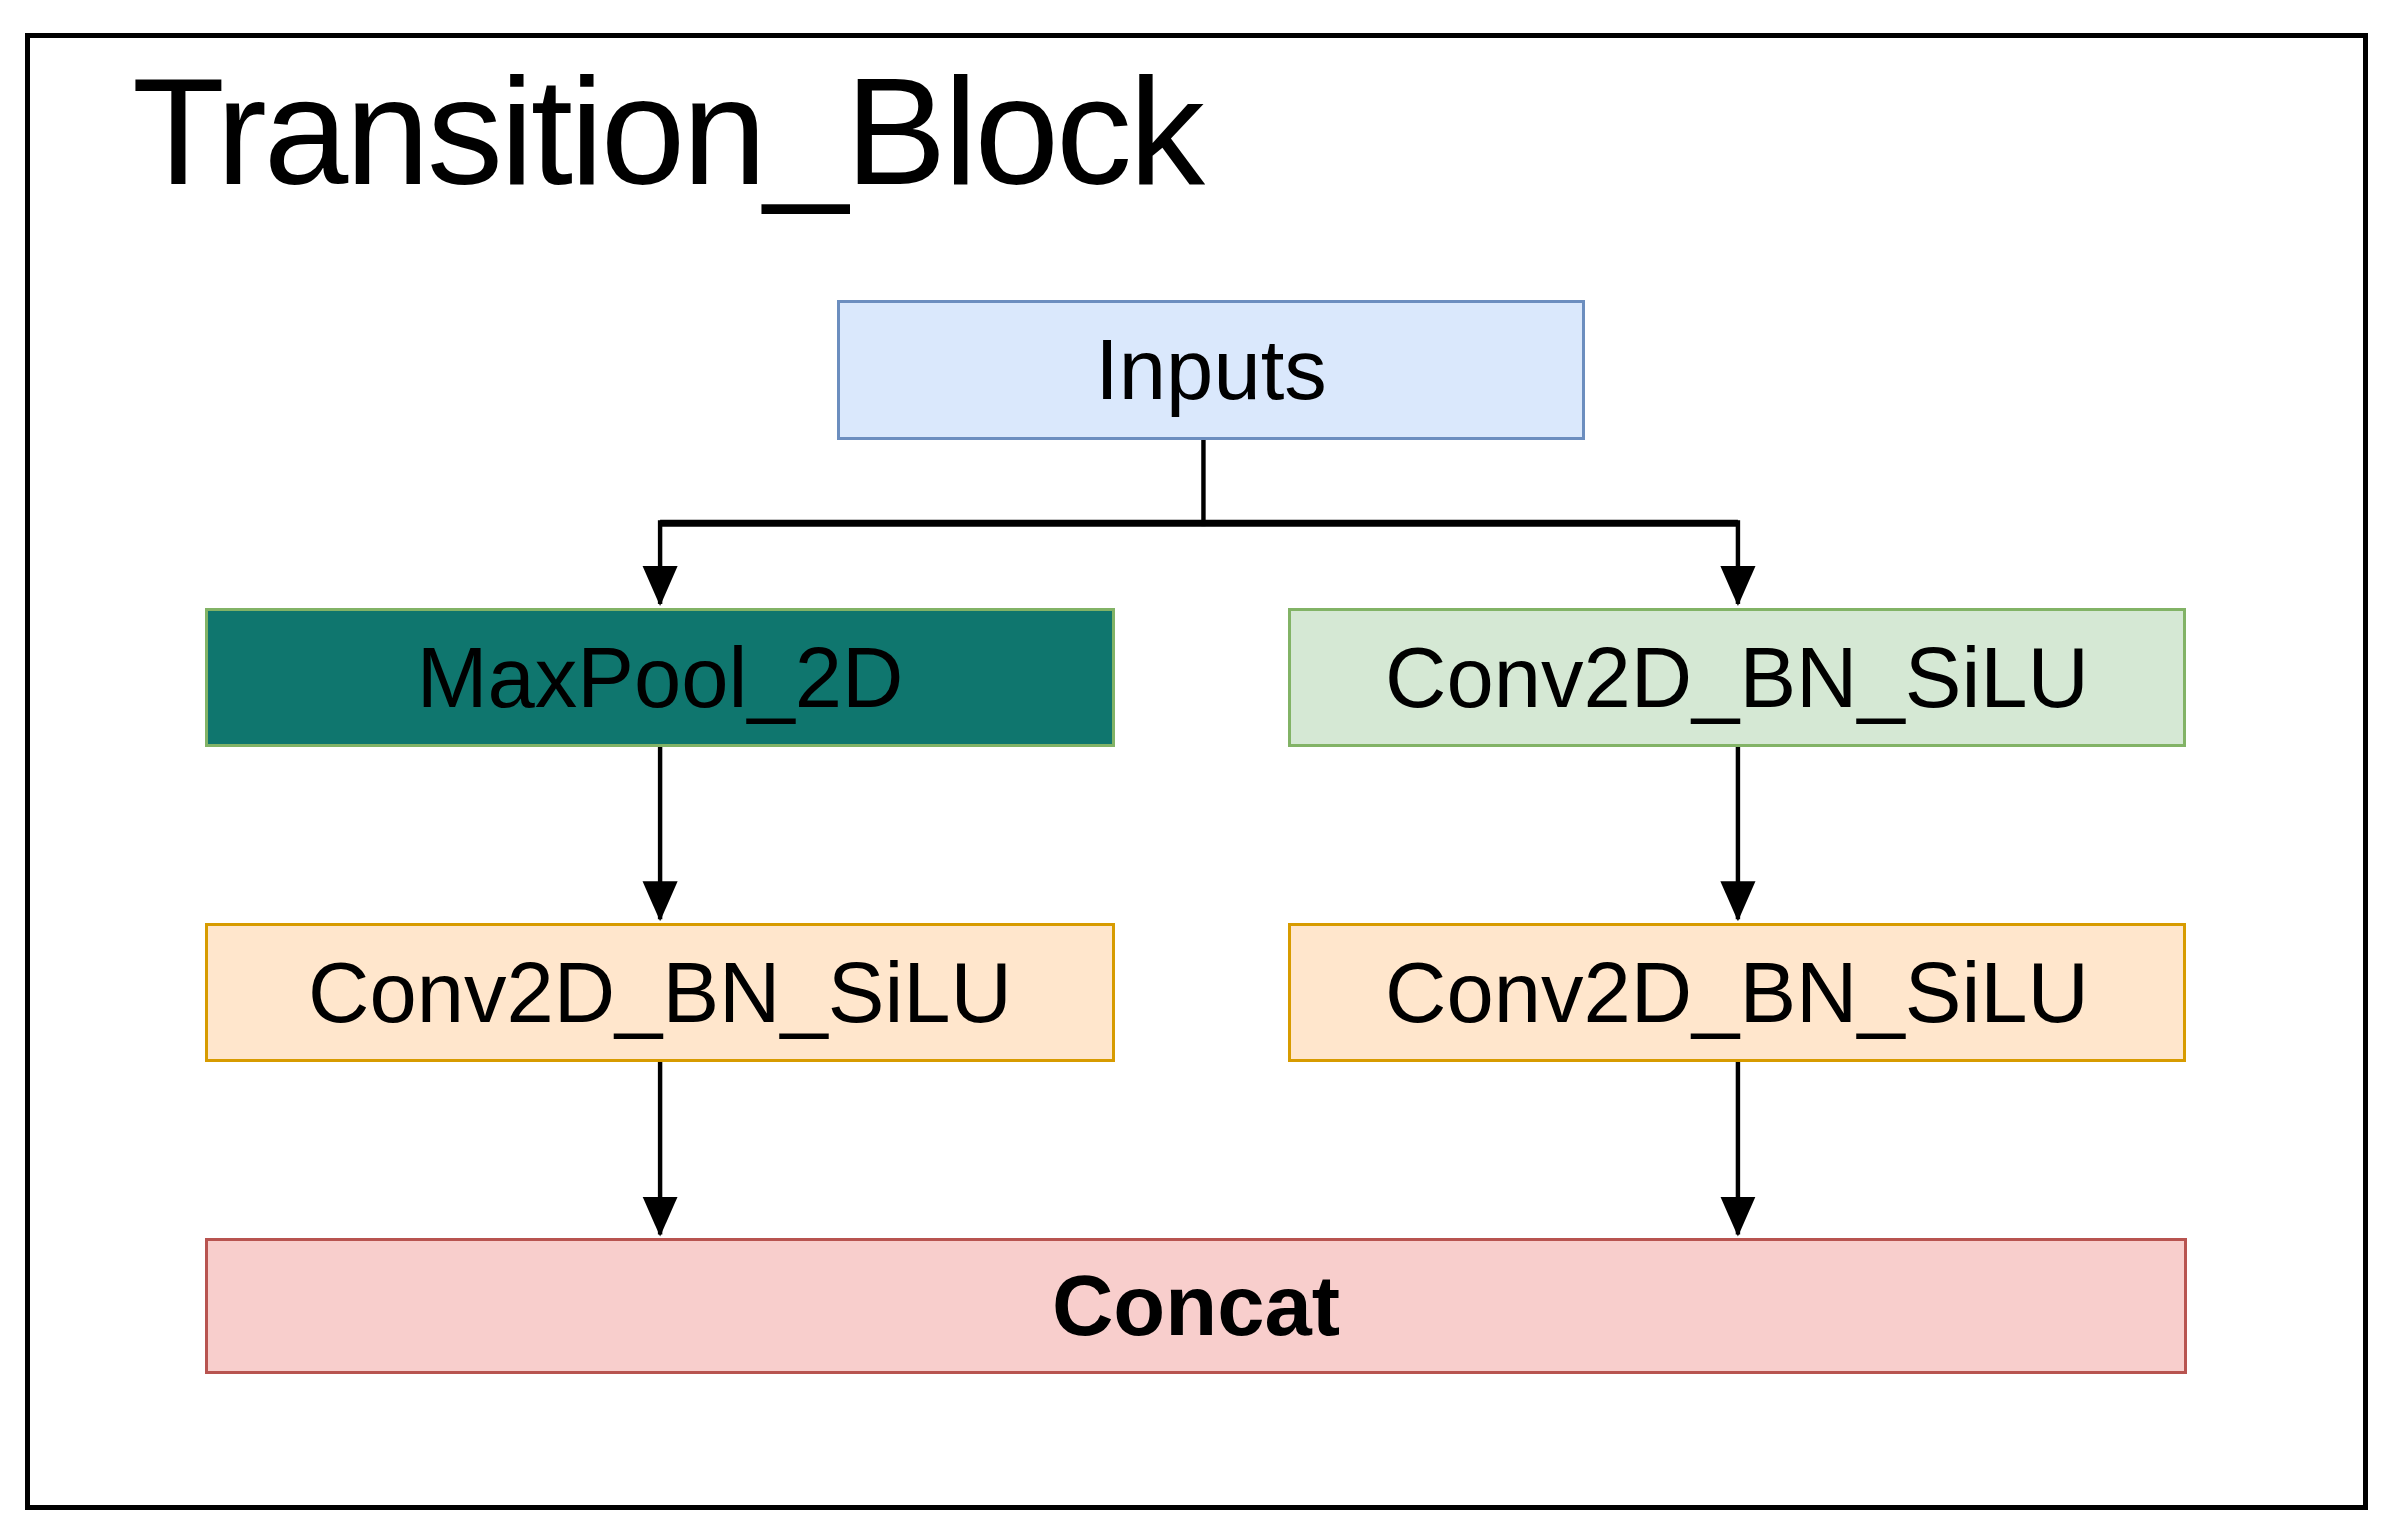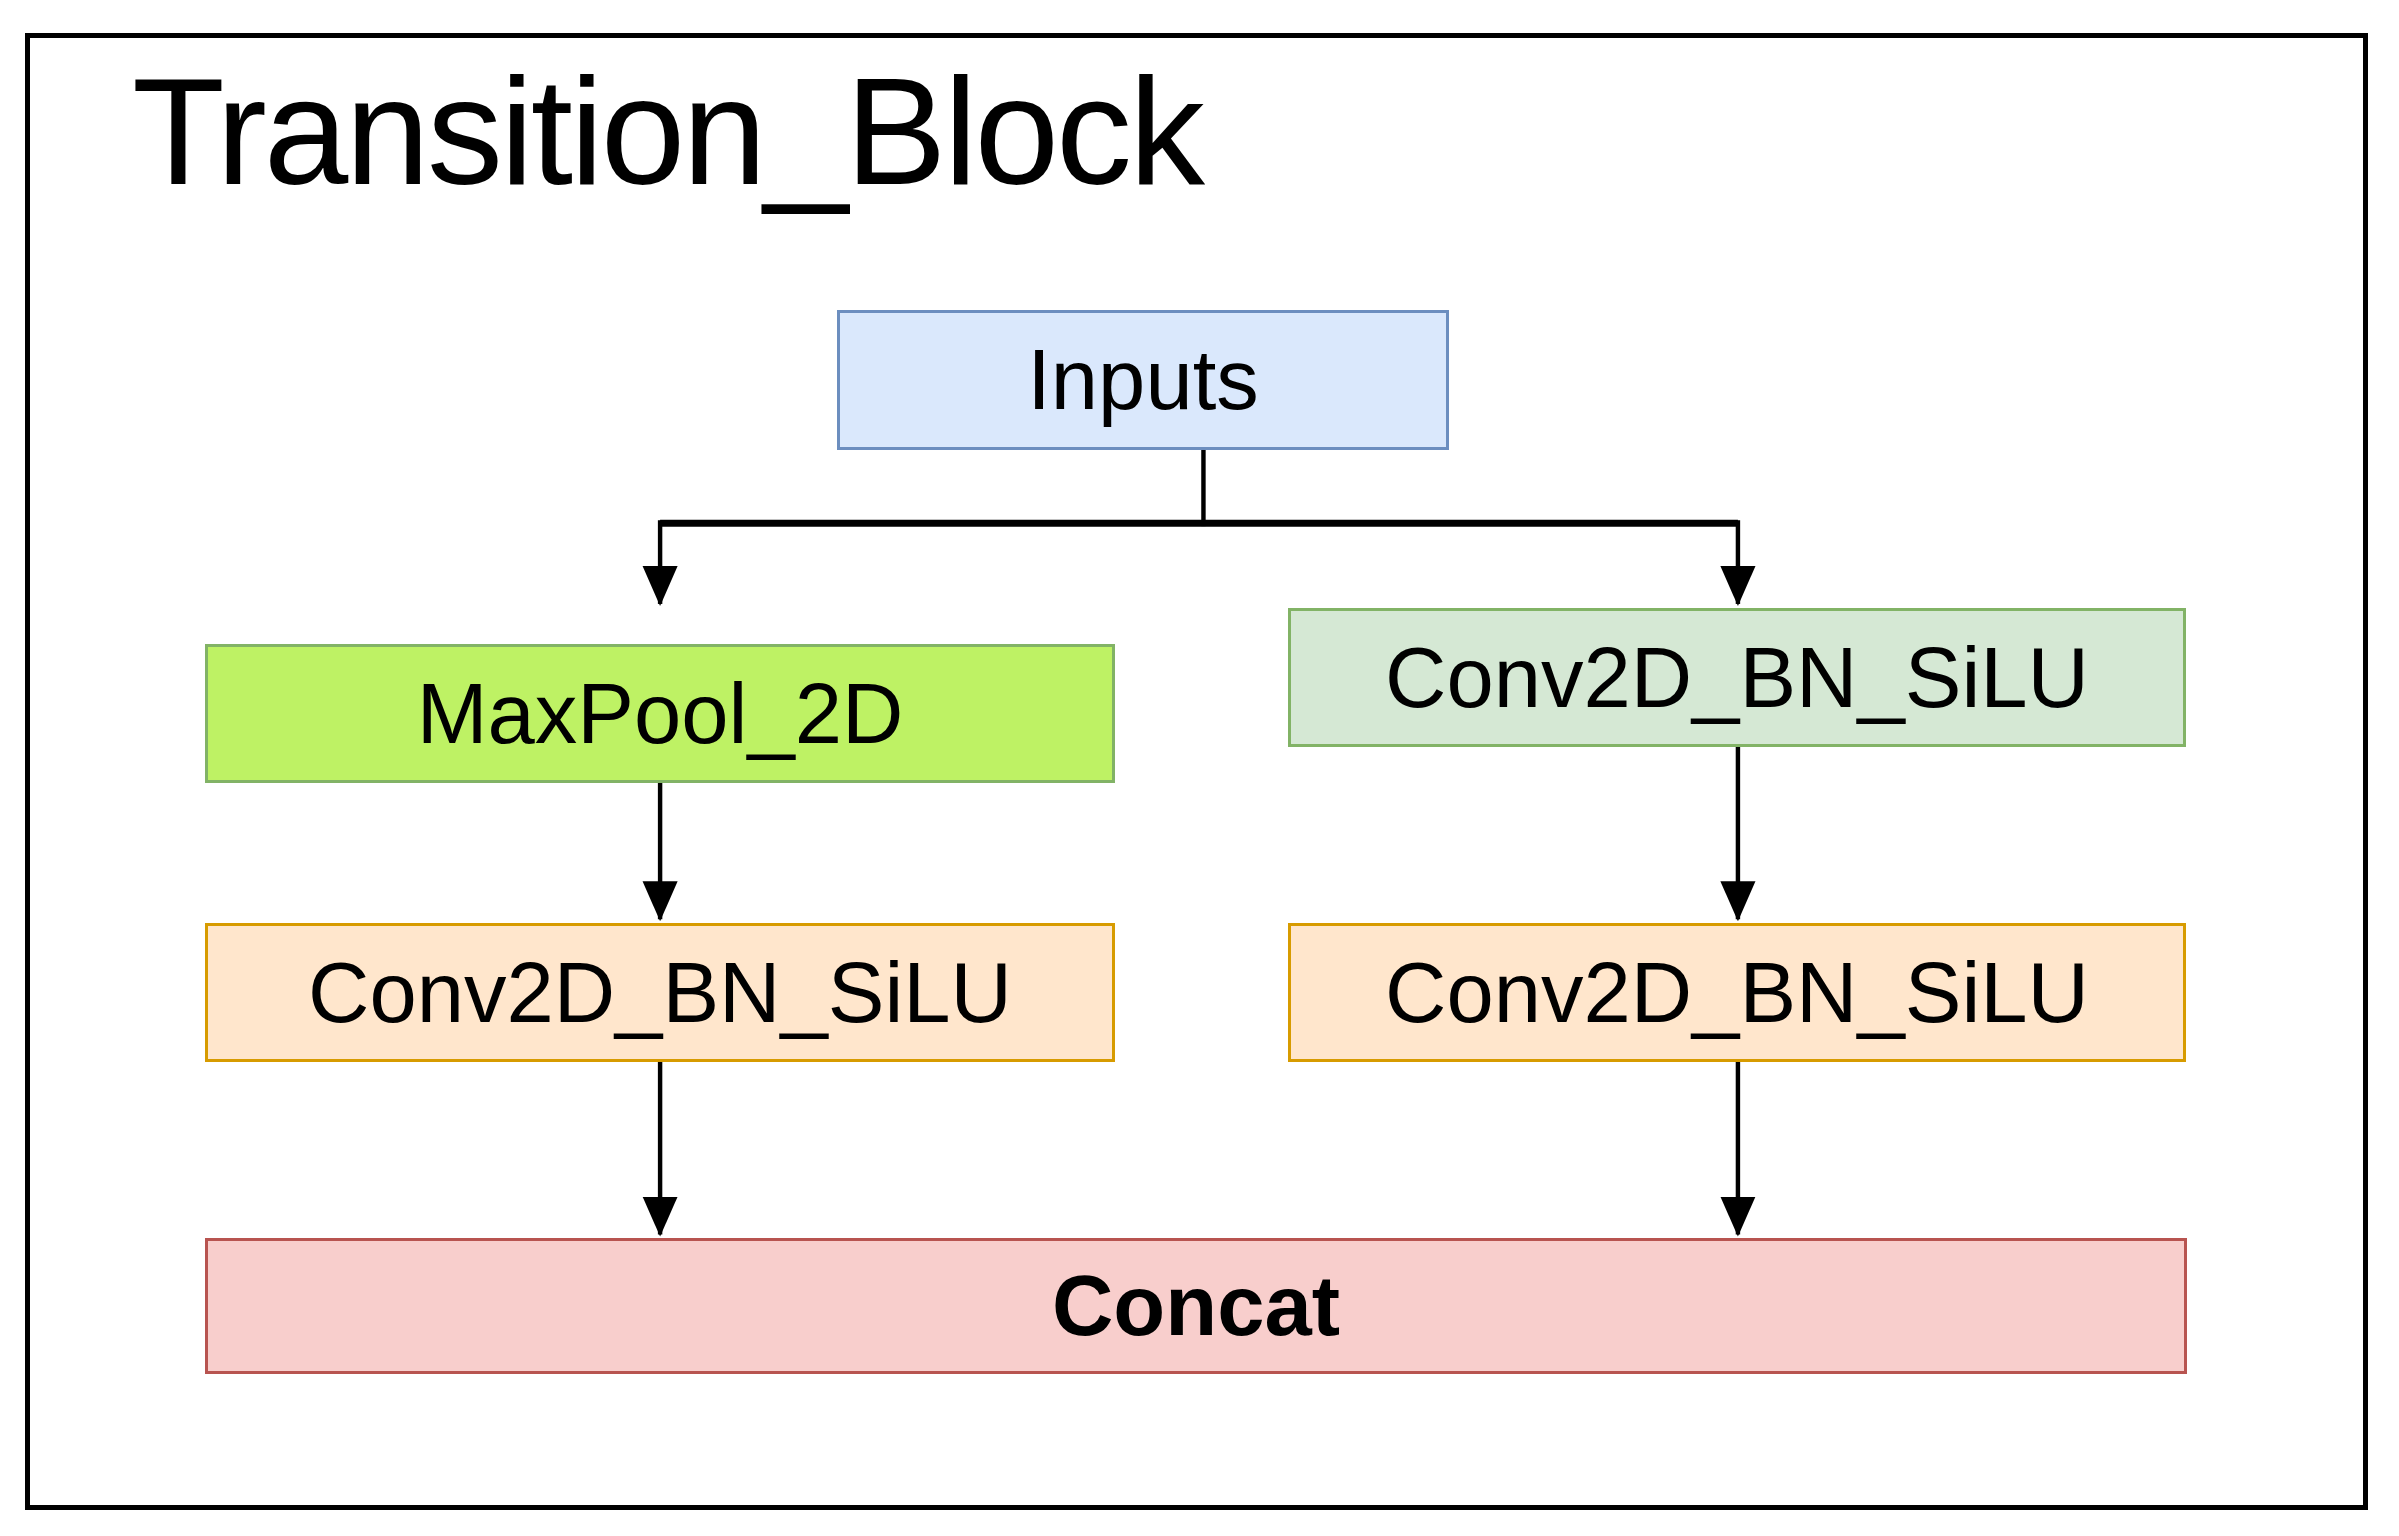--- a/index.html
+++ b/index.html
@@ -39,21 +39,21 @@
     box-sizing: border-box;
     border: 3.9px solid #999;
     background: #eee;
     display: flex;
     align-items: center;
     justify-content: center;
     font-size: 85px;
     color: #000000;
     white-space: nowrap;
   }
-  .node-inputs        { left: 837px;  top: 310px;  width: 612px;  height: 140px; }
+  .node-inputs        { left: 837px;  top: 300px;  width: 748px;  height: 140px; }
   .node-maxpool       { left: 205px;  top: 608px;  width: 910px;  height: 139px; }
   .node-conv-tr       { left: 1288px; top: 608px;  width: 898px;  height: 139px; }
   .node-conv-bl       { left: 205px;  top: 923px;  width: 910px;  height: 139px; }
   .node-conv-br       { left: 1288px; top: 923px;  width: 898px;  height: 139px; }
   .node-concat        { left: 205px;  top: 1238px; width: 1982px; height: 136px; font-weight: bold; }
 </style>
 </head>
 <body>
 
 <div class="canvas">
@@ -83,21 +83,21 @@
 
     <path d="M 670 1078 L 670 1253" stroke="#000000" stroke-width="4.5" fill="none" marker-end="url(#arrow)"></path>
 
     <path d="M 1764 1078 L 1764 1253" stroke="#000000" stroke-width="4.5" fill="none" marker-end="url(#arrow)"></path>
   </svg>
 
   <div class="node node-inputs" style="background: rgb(218, 232, 252); border-color: rgb(108, 142, 191);">
     <span>Inputs</span>
   </div>
 
-  <div class="node node-maxpool" style="background: #bef264; border-color: rgb(130, 179, 102); margin-top: 36px;">
+  <div class="node node-maxpool" style="background: #0f766e; border-color: rgb(130, 179, 102);">
     <span>MaxPool_2D</span>
   </div>
 
   <div class="node node-conv-tr" style="background: rgb(213, 232, 212); border-color: rgb(130, 179, 102);">
     <span>Conv2D_BN_SiLU</span>
   </div>
 
   <div class="node node-conv-bl" style="background: rgb(255, 230, 204); border-color: rgb(215, 155, 0);">
     <span>Conv2D_BN_SiLU</span>
   </div>

